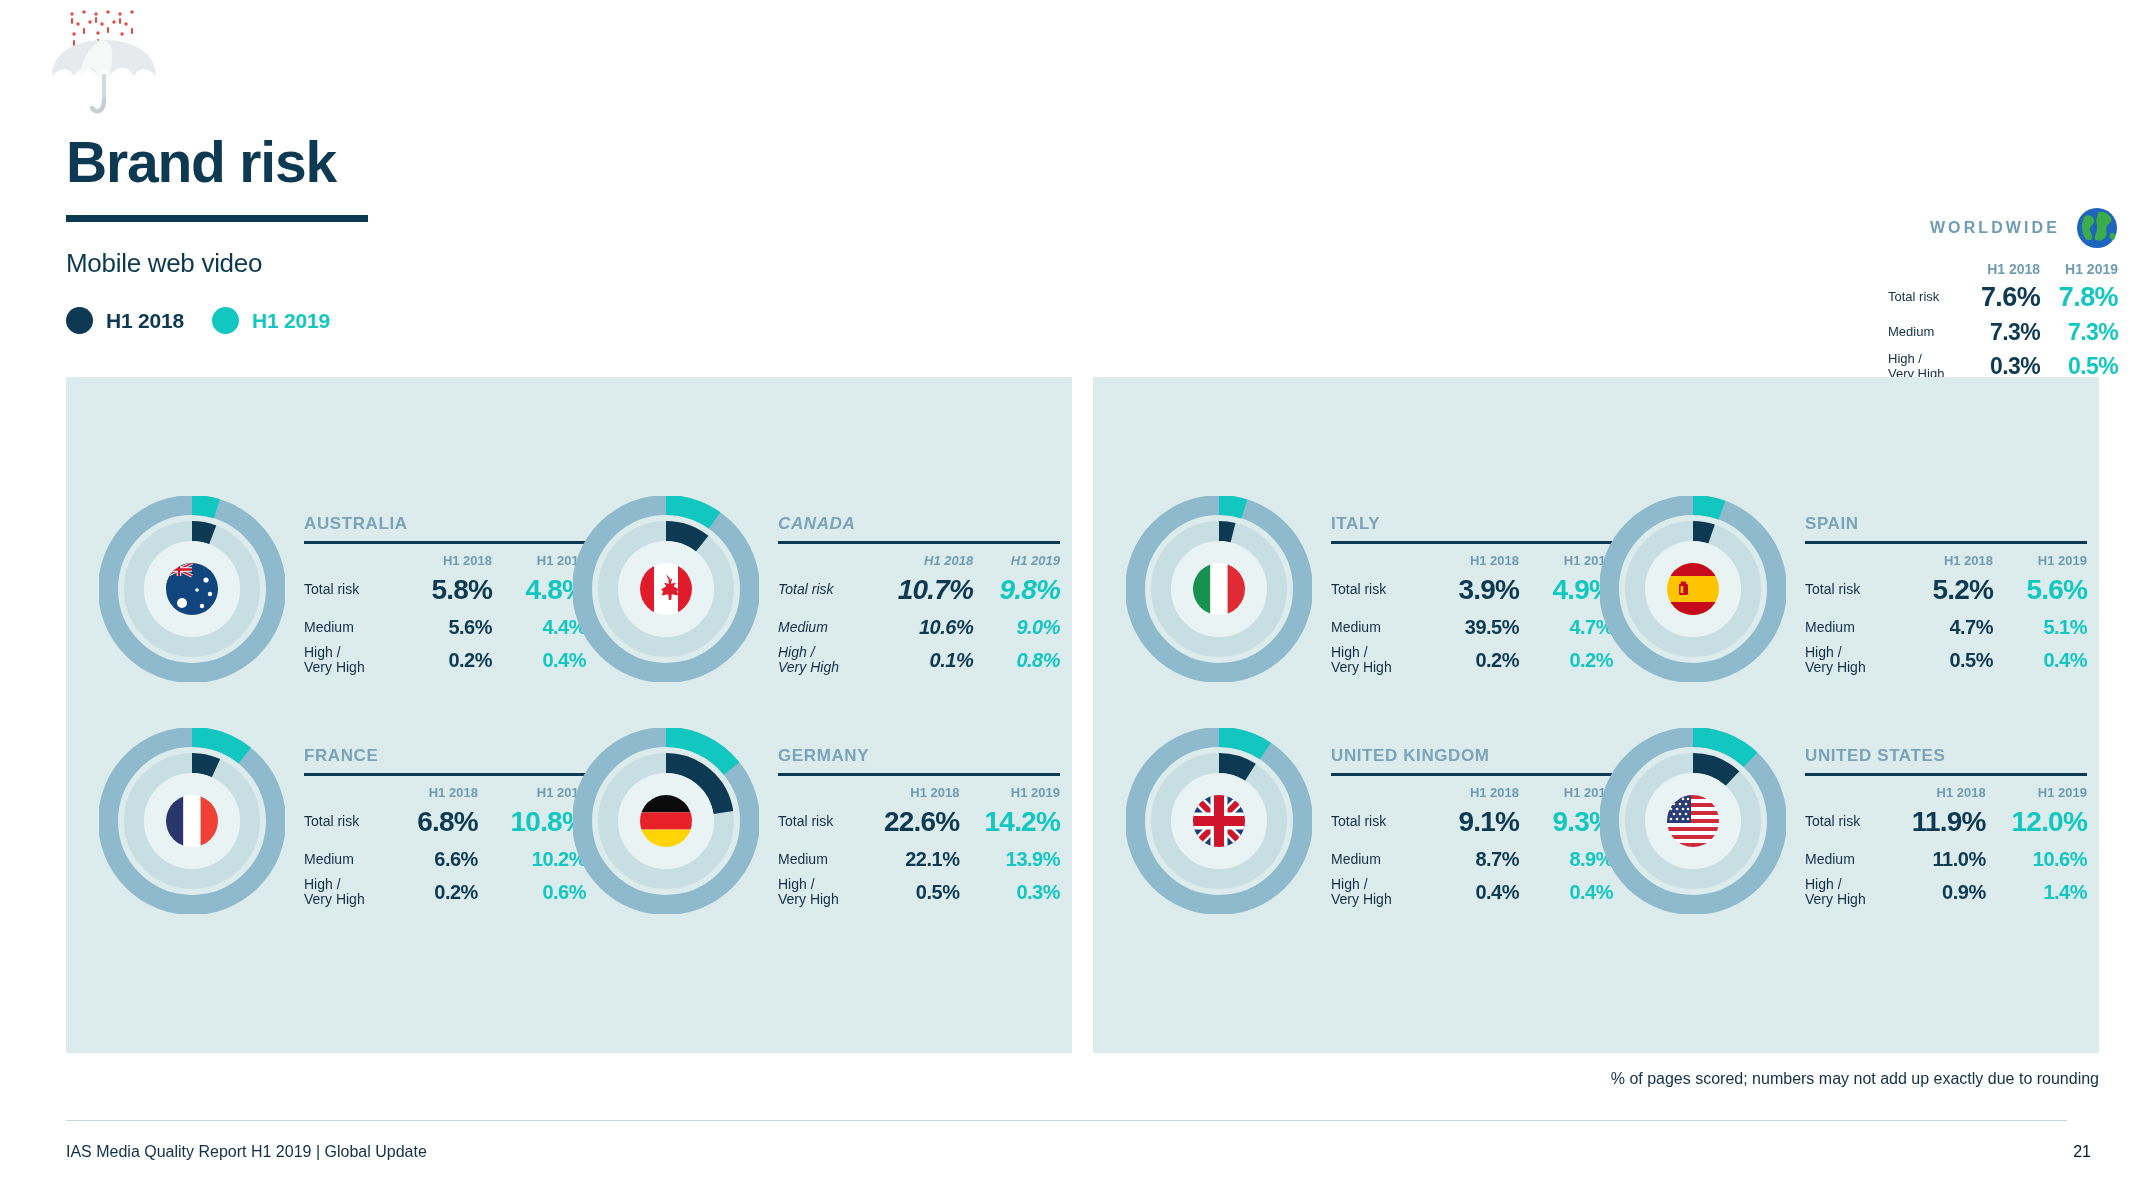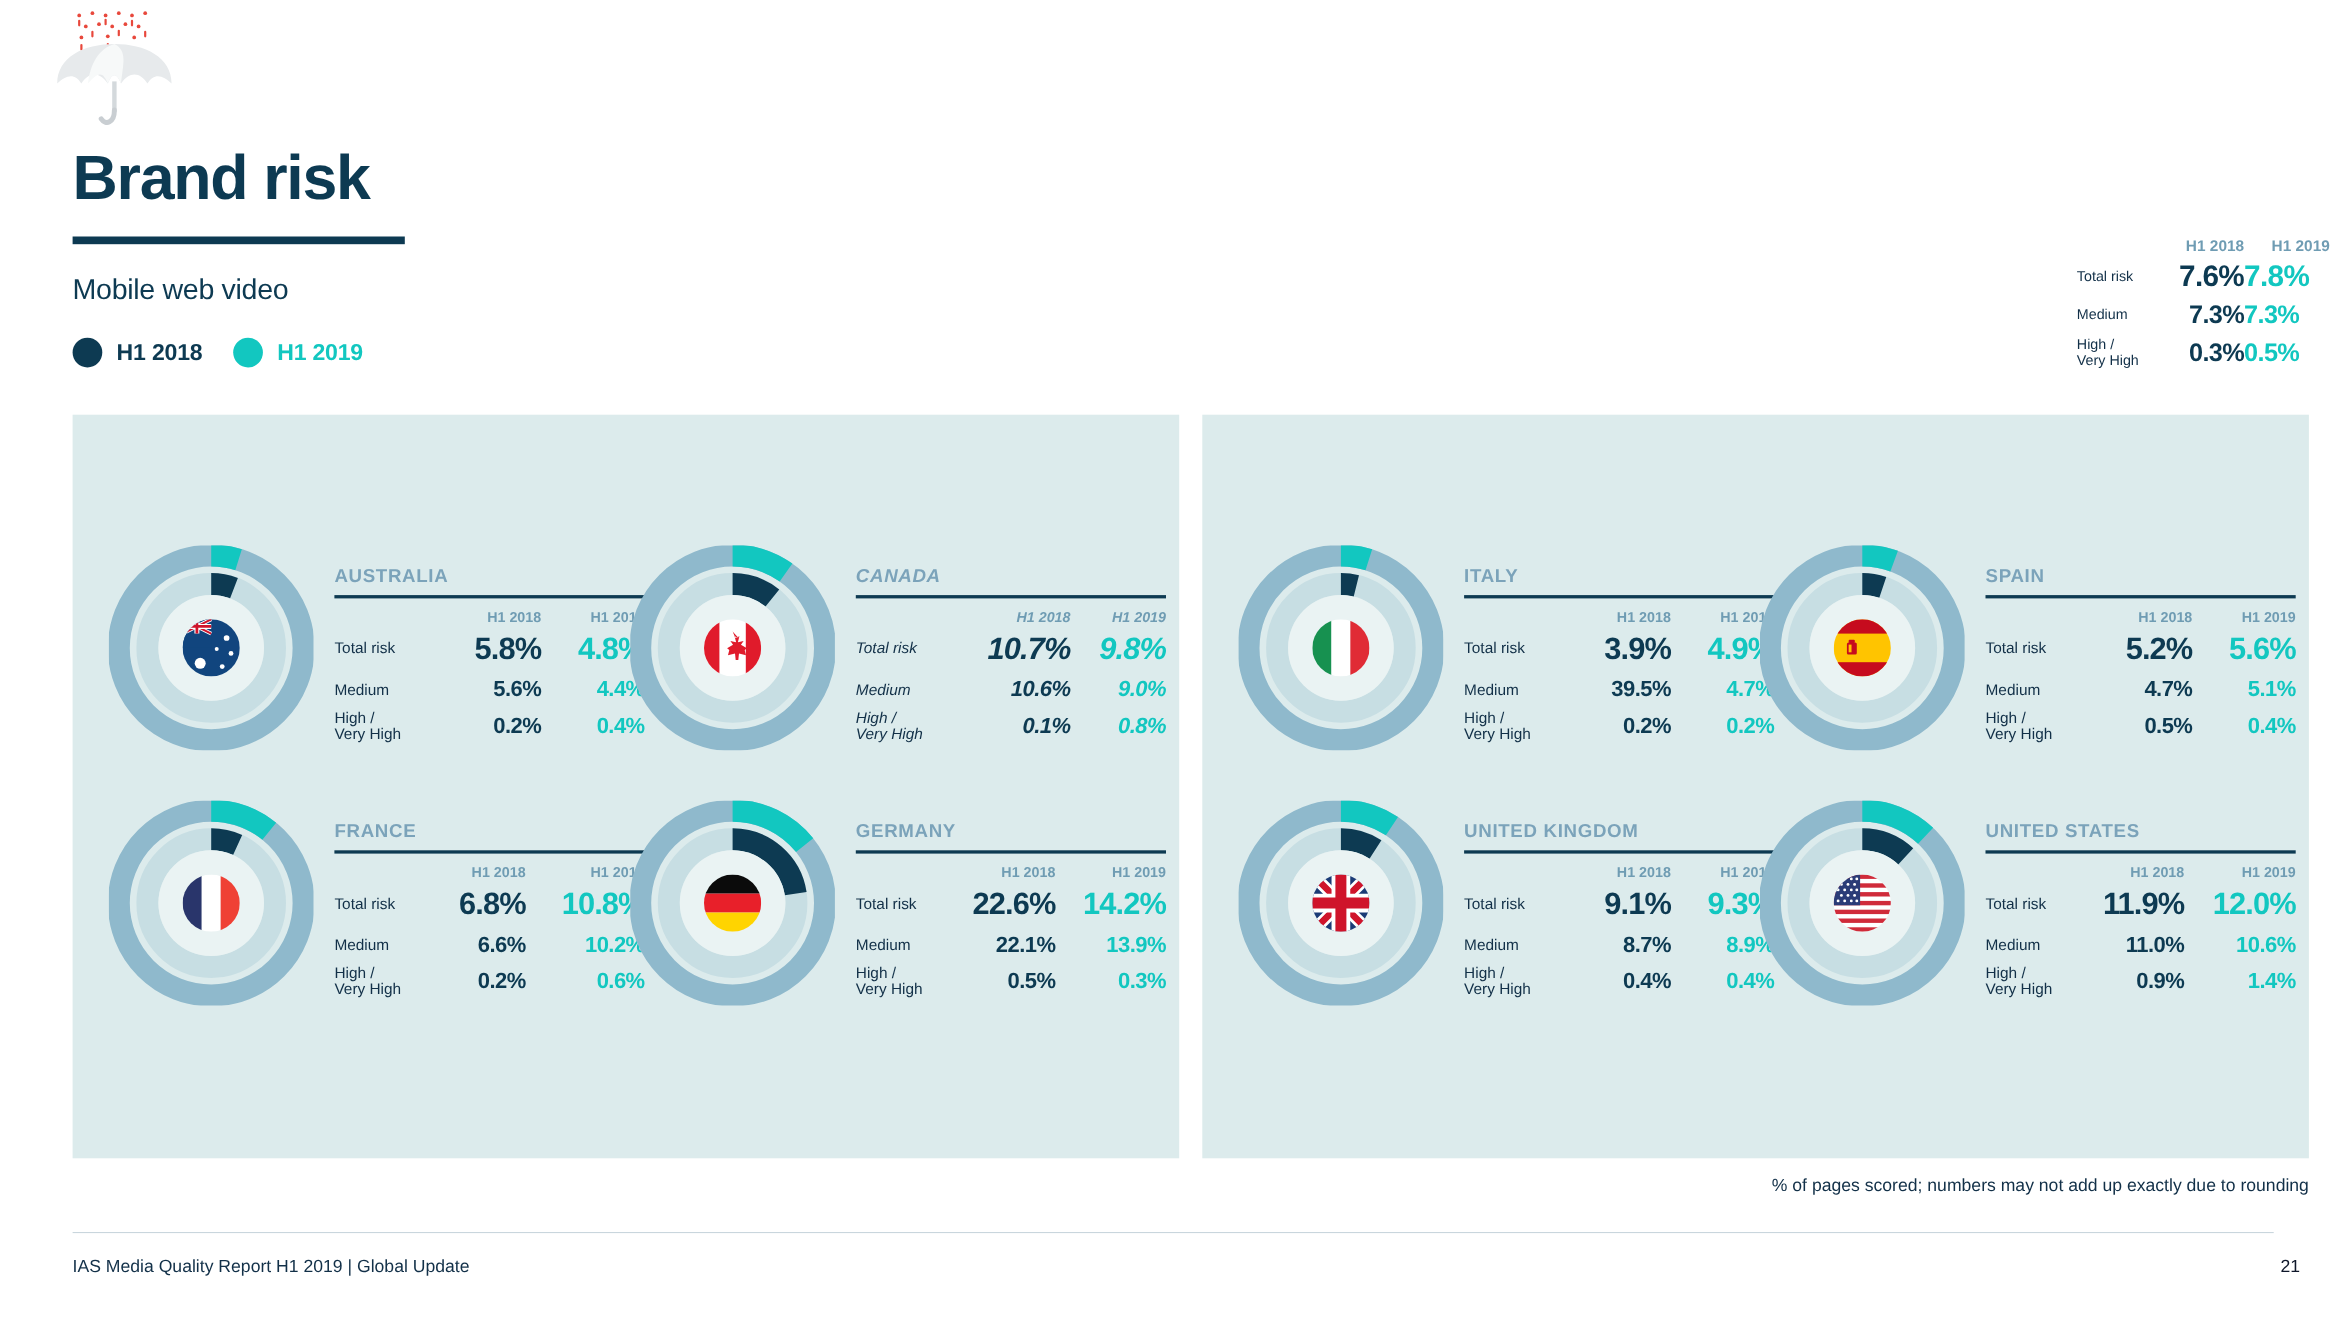--- a/index.html
+++ b/index.html
@@ -29,21 +29,21 @@
   
   .ww{position:absolute;left:1888px;top:205px;width:230px;}
   .ww-head{display:flex;align-items:center;justify-content:flex-end;gap:16px;height:46px;}
   .ww-title{font-size:16px;font-weight:bold;letter-spacing:3.1px;color:#6f9cb3;}
   .globe{width:42px;height:42px;display:block;}
   .ww-table{margin-top:10px;width:100%;border-collapse:collapse;}
   .ww-table td{padding:0;vertical-align:middle;}
   .ww-col-head{font-size:14px;font-weight:bold;color:#6f9cb3;text-align:right;padding-bottom:5px !important;}
   .ww-rowlabel{font-size:13px;color:#123048;text-align:left;line-height:1.12;white-space:pre-line;}
   .ww-v18{font-size:23px;font-weight:bold;color:#0d3a52;text-align:right;letter-spacing:-.6px;}
-  .ww-v19{font-size:23px;font-weight:bold;color:#12c7c0;text-align:left;letter-spacing:-.6px;}
+  .ww-v19{font-size:23px;font-weight:bold;color:#12c7c0;text-align:right;letter-spacing:-.6px;}
   .ww-table tr.gap td{height:6px;}
 
   
   .panel{position:absolute;background:#dcebec;}
   #panel-left{left:66px;top:377px;width:1006px;height:676px;}
   #panel-right{left:1093px;top:377px;width:1006px;height:676px;}
 
   .card{position:absolute;width:490px;height:230px;}
   .donut{position:absolute;left:0;top:0;width:186px;height:186px;}
   .card-body{position:absolute;left:205px;top:18px;width:282px;}
@@ -112,20 +112,29 @@
     <span class="legend-dot" style="background:#0d3a52"></span>
     <span class="legend-label" style="color:#0d3a52">H1 2018</span>
   </div>
   <div class="legend-item">
     <span class="legend-dot" style="background:#12c7c0"></span>
     <span class="legend-label" style="color:#12c7c0">H1 2019</span>
   </div>
 </div>
 
 <div class="ww">
+  <div class="ww-head">
+    <span class="ww-title">WORLDWIDE</span>
+    <svg class="globe" viewBox="0 0 42 42">
+      <circle cx="21" cy="21" r="20" fill="#1f64bd"></circle>
+      <path d="M9 9 C13 7 17 9 18 13 C19 17 15 18 14 21 C13 25 17 27 16 31 C15 34 11 34 9 31 C5 26 5 14 9 9 Z" fill="#3bab4b"></path>
+      <path d="M23 5 C28 4 33 7 35 11 C37 15 33 16 31 19 C29 22 32 25 30 29 C28 33 23 35 20 33 C17 31 20 27 21 23 C22 18 19 14 21 10 C22 7 22 5 23 5 Z" fill="#3bab4b"></path>
+      <path d="M35 26 C38 25 40 28 39 31 C38 34 35 33 34 31 C33 29 33 27 35 26 Z" fill="#3bab4b"></path>
+    </svg>
+  </div>
   <table class="ww-table">
     <tbody>
         <tr>
       <td></td>
       <td class="ww-col-head">H1 2018</td>
       <td class="ww-col-head">H1 2019</td>
     </tr>
     <tr>
       <td class="ww-rowlabel">Total risk</td>
       <td class="ww-v18" style="font-size:27px">7.6%</td>

